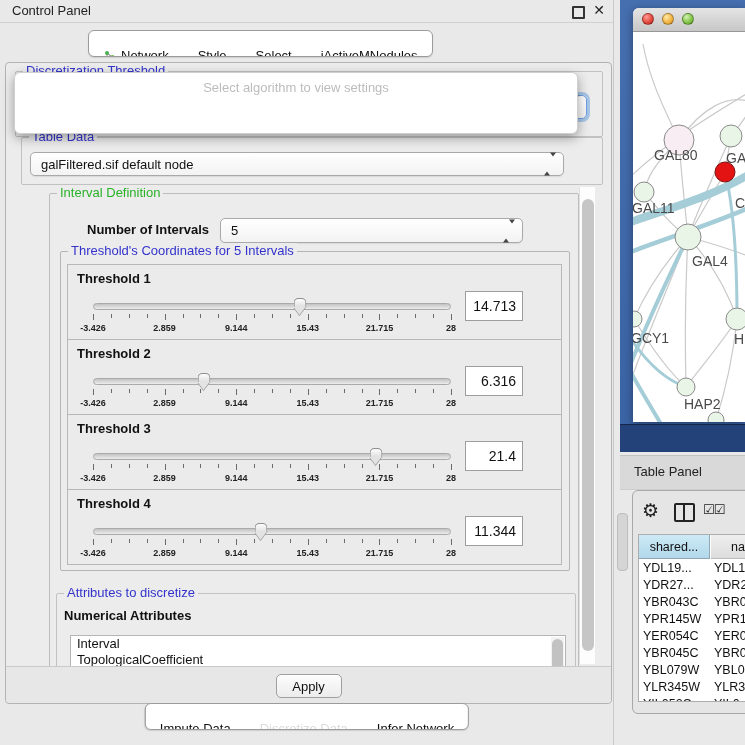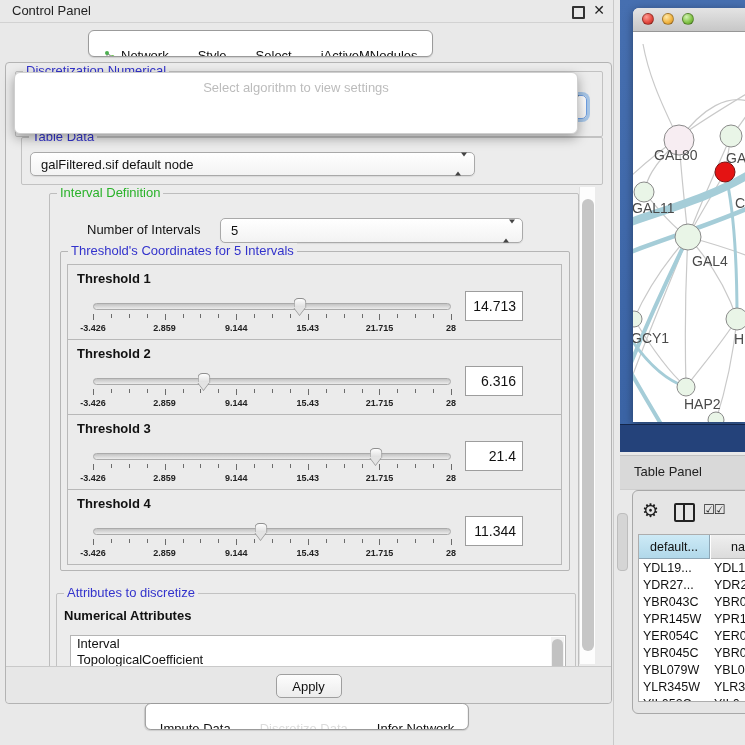--- a/index.html
+++ b/index.html
@@ -144,44 +144,44 @@
           </div>
           <div class="s">
             <span>jActiveMNodules</span>
           </div>
         </div>
     </div>
 
     <div class="a cp-main">
 
       <div class="grp" style="left:9px;top:8px;width:586px;height:64px;">
-        <span class="glabel blue">Discretization Numerical</span>
+        <span class="glabel blue">Discretization Threshold</span>
         <div class="combo focus" style="left:11px;top:23px;width:560px;height:24px;box-sizing:border-box;">
           <span class="arrows"><span class="arrow-up"></span><span class="arrow-down"></span></span>
         </div>
       </div>
 
       <div class="a popup">
         <div class="hint">Select algorithm to view settings</div>
       </div>
 
       <div class="grp" style="left:15px;top:74px;width:580px;height:46px;">
         <span class="glabel blue">Table Data</span>
-        <div class="combo" style="left:8px;top:14px;width:445px;height:24px;box-sizing:border-box;">
+        <div class="combo" style="left:8px;top:14px;width:534px;height:24px;box-sizing:border-box;">
           <span>galFiltered.sif default node</span>
           <span class="arrows"><span class="arrow-up"></span><span class="arrow-down"></span></span>
         </div>
       </div>
 
       <div class="a" style="left:0;top:122px;width:592px;height:481px;overflow:hidden;">
 
         <div class="grp" style="left:43px;top:8px;width:528px;height:562px;border-color:#bdbdbd;">
           <span class="glabel green">Interval Definition</span>
 
-          <span class="a" style="left:37px;top:28px;font-size:13px;font-weight:normal;">Number of Intervals</span>
+          <span class="a" style="left:37px;top:28px;font-size:13px;font-weight:bold;">Number of Intervals</span>
           <div class="combo" style="left:170px;top:24px;width:303px;height:25px;box-sizing:border-box;">
             <span>5</span>
             <span class="arrows"><span class="arrow-up"></span><span class="arrow-down"></span></span>
           </div>
 
           <div class="grp" style="left:10px;top:57px;width:508px;height:318px;border-color:#b5b5b5;">
             <span class="glabel blue">Threshold's Coordinates for 5 Intervals</span>
             <div class="a" style="left:6px;top:13px;width:495px;" id="thr-stack">
                 <div class="thr">
                   <div class="ttl">Threshold 1</div>
@@ -437,21 +437,21 @@
   <div class="a tp-title">
     <span class="t">Table Panel</span>
   </div>
 
   <div class="a tp-box">
     <span class="gear">⚙</span>
     <span class="split-ic"></span>
     <span class="cbx">☑☑</span>
 
     <div class="tbl">
-      <div class="hdr c1">default...</div>
+      <div class="hdr c1">shared...</div>
       <div class="hdr c2">na</div>
       <div class="tbody" id="tp-rows">
           <div class="trow">
             <div class="c1">YDL19...</div>
             <div class="c2">YDL1</div>
           </div>
           <div class="trow">
             <div class="c1">YDR27...</div>
             <div class="c2">YDR2</div>
           </div>

